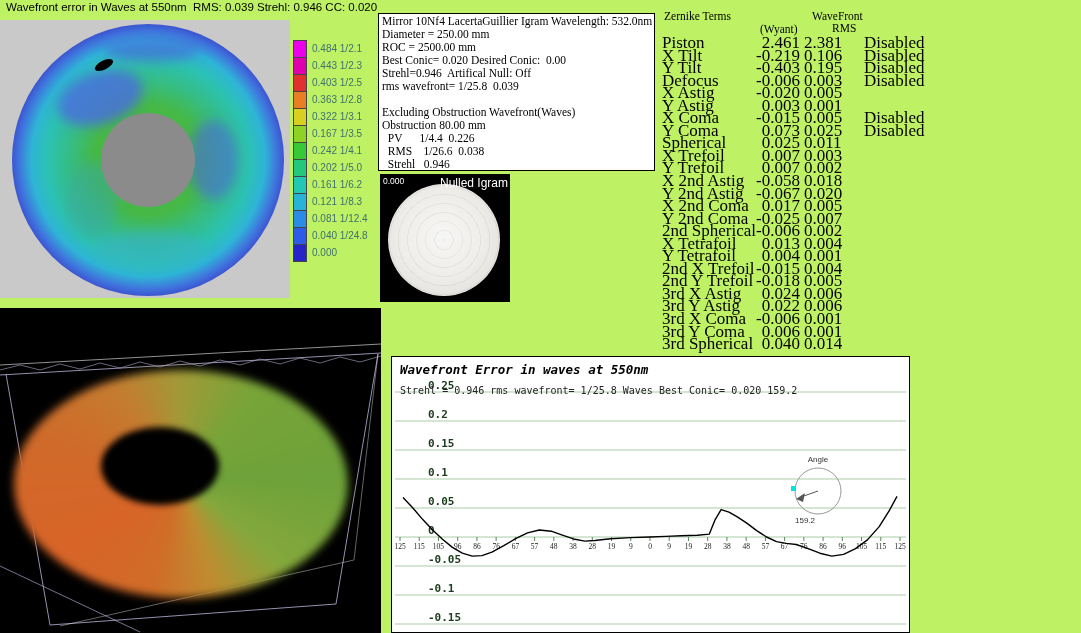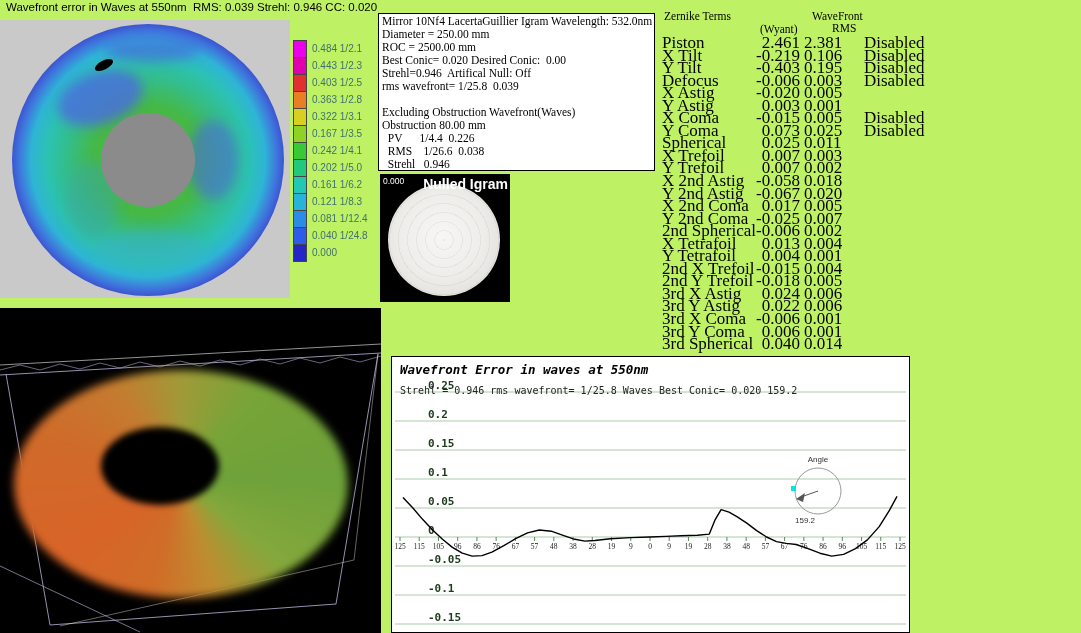--- a/index.html
+++ b/index.html
@@ -20,21 +20,21 @@
              box-sizing:border-box; padding:1px 3px; background:#fff;
              font-family:"Liberation Serif", serif; font-size:11.5px; line-height:13px; white-space:pre; }
 
   
   .nulled-panel { position:absolute; left:380px; top:174px; width:130px; height:128px; background:#000; overflow:hidden; }
   .nulled-circle { position:absolute; left:8px; top:10px; width:112px; height:112px; border-radius:50%;
         background:
           repeating-radial-gradient(circle at 50% 50%, rgba(0,0,0,0.05) 0 1px, rgba(0,0,0,0) 1px 9px),
           radial-gradient(circle at 48% 46%, #f6f6f4 0%, #efedea 50%, #e3e1dd 78%, #d2d0cc 100%); }
   .nulled-val { position:absolute; left:3px; top:2px; color:#fff; font-size:8.5px; }
-  .nulled-title { position:absolute; right:2px; top:2px; color:#fff; font-size:14px; font-weight:bold; white-space:nowrap; }
+  .nulled-title { position:absolute; right:2px; top:2px; color:#fff; font-size:12px; font-weight:normal; white-space:nowrap; }
 
   
   .zernike { position:absolute; left:660px; top:10px; width:312px; height:348px;
              font-family:"Liberation Serif", serif; font-size:11.5px; }
   .z-title { position:absolute; left:4px; top:0; }
   .z-wf    { position:absolute; left:152px; top:0; }
   .z-rms   { position:absolute; left:172px; top:12px; }
   .z-wyant { position:absolute; left:100px; top:13px; }
   #zrows   { position:absolute; left:0; top:27px; width:312px; }
   .z-row  { position:relative; height:12.55px; line-height:12.55px; font-size:17px; }

